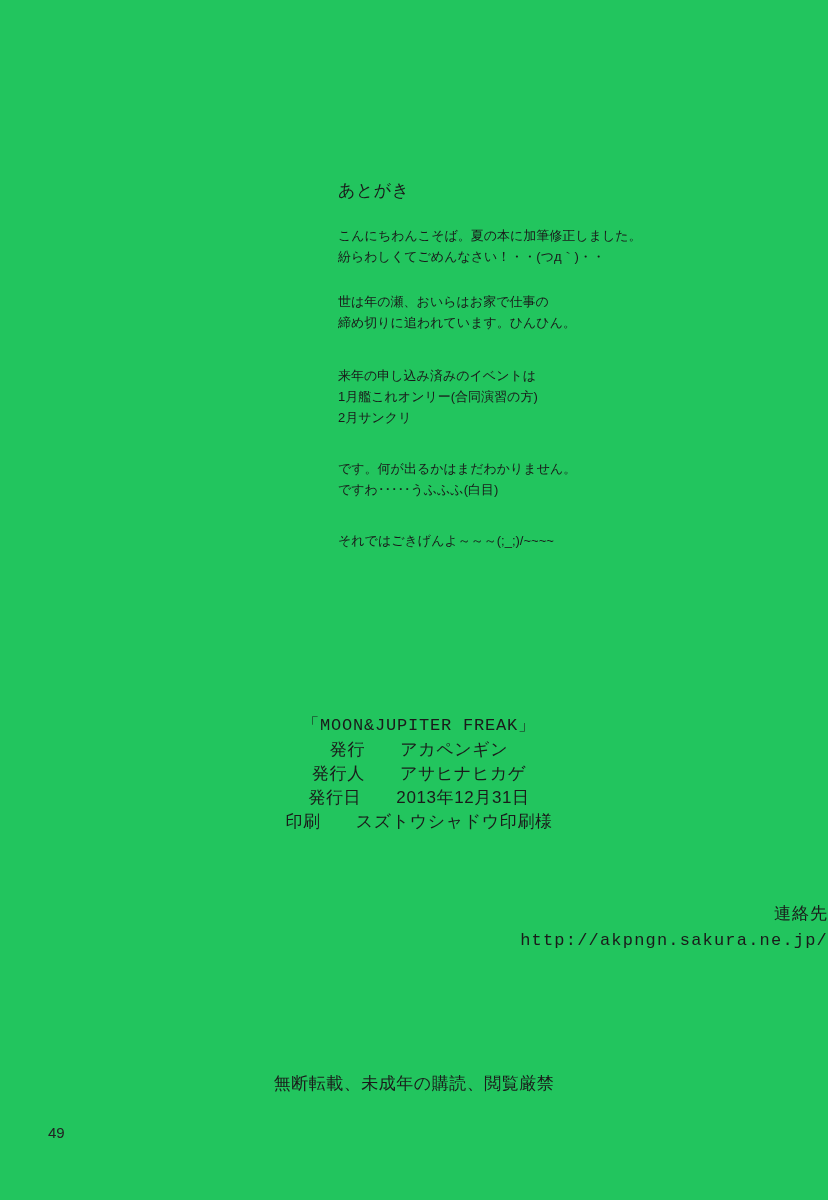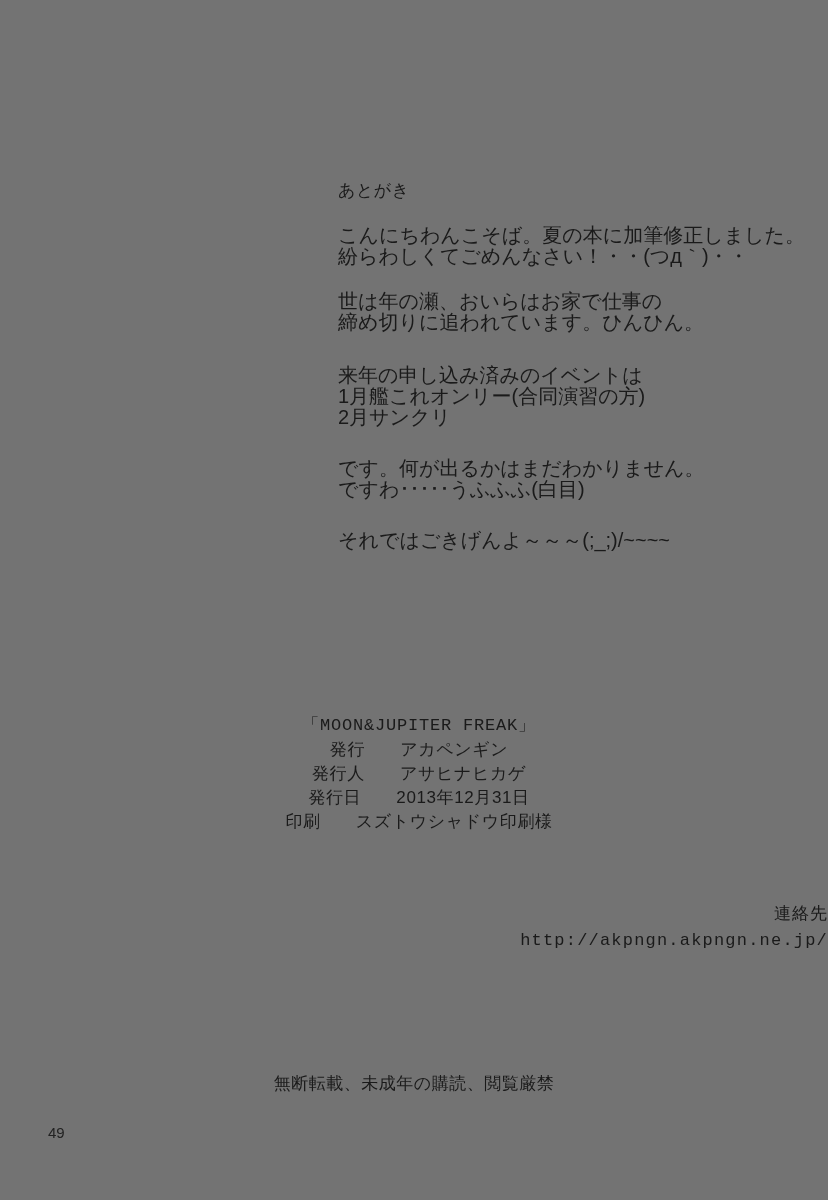--- a/index.html
+++ b/index.html
@@ -12,42 +12,42 @@
     height: 1200px;
     position: relative;
     font-family: "Liberation Sans", sans-serif;
     color: #1a1a1a;
     overflow: hidden;
   }
 
   .page {
     position: absolute;
     inset: 0;
-    background: #737373;
+    background: #22c55e;
   }
 
   
   .afterword {
     position: absolute;
     left: 338px;
     top: 182px;
     width: 460px;
   }
   .afterword-title {
     font-size: 17px;
     line-height: 1.0;
     letter-spacing: 0.5px;
     margin: 0 0 26px 0;
     white-space: nowrap;
   }
   .para {
     margin: 0 0 24px 0;
   }
   .para .line {
-    font-size: 20px;
+    font-size: 13px;
     line-height: 21px;
     letter-spacing: 0px;
     white-space: nowrap;
   }
   .para.gap-lg {
     margin-bottom: 30px;
   }
   .para.gap-xl {
     margin-bottom: 32px;
   }
@@ -149,20 +149,20 @@
   <div class="colophon">
     <div class="cline mono">「MOON&amp;JUPITER FREAK」</div>
     <div class="cline">発行　　アカペンギン</div>
     <div class="cline">発行人　　アサヒナヒカゲ</div>
     <div class="cline">発行日　　2013年12月31日</div>
     <div class="cline">印刷　　スズトウシャドウ印刷様</div>
   </div>
 
   <div class="contact">
     <div class="label">連絡先</div>
-    <div class="url">http://akpngn.akpngn.ne.jp/</div>
+    <div class="url">http://akpngn.sakura.ne.jp/</div>
   </div>
 
   <div class="notice">無断転載、未成年の購読、閲覧厳禁</div>
 
   <div class="page-number">49</div>
 
 </div>
 
 </body></html>

